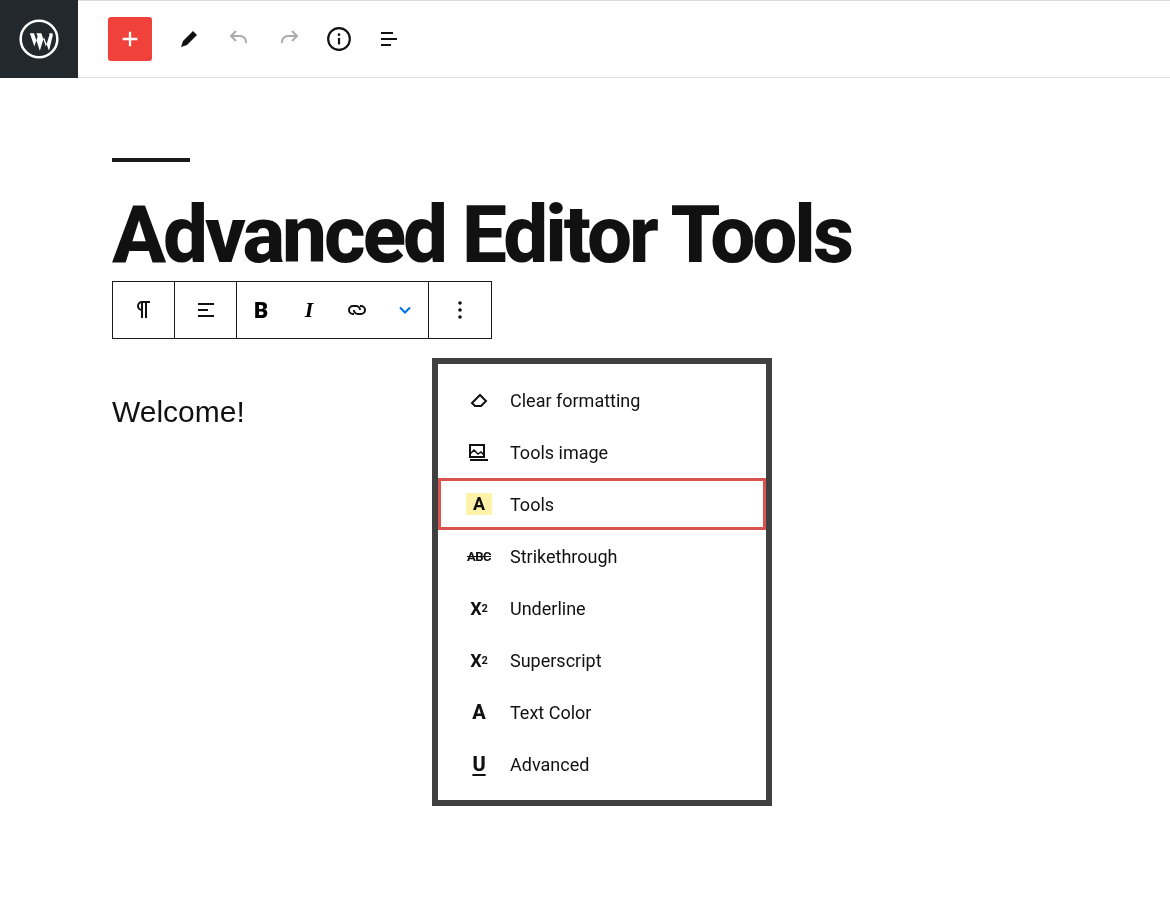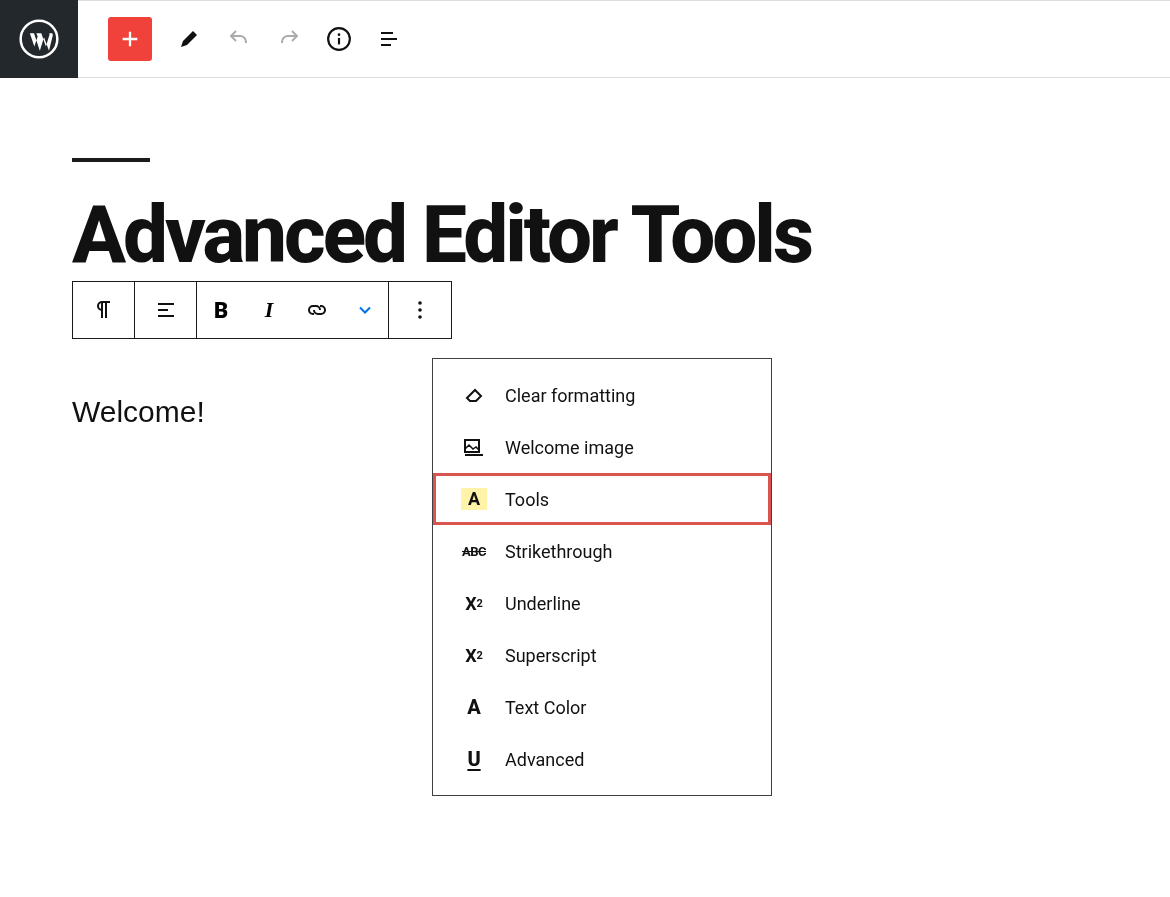--- a/index.html
+++ b/index.html
@@ -40,21 +40,21 @@
     background: #f0413a;
     width: 44px;
     height: 44px;
     margin-left: 30px;
     margin-right: 12px;
     border-radius: 3px;
     display:flex;align-items:center;justify-content:center;
   }
   .disabled svg { opacity: 0.35; }
   .content {
-    padding: 80px 0 0 72px;
+    padding: 80px 0 0 112px;
     position: relative;
   }
   .divider {
     width: 78px;
     height: 4px;
     background: #1a1a1a;
     margin-bottom: 35px;
   }
   .page-title {
     font-size: 80px;
@@ -83,21 +83,21 @@
     font-family: Liberation Sans, sans-serif;
     font-size: 30px;
     margin-top: 56px;
     color: #111;
   }
   .popover {
     position: absolute;
     left: 432px;
     top: 280px;
     width: 340px;
-    border: 1px solid #404040;
+    border: 6px solid #404040;
     background: #fff;
     padding: 10px 0;
   }
   .pop-item {
     display: flex;
     align-items: center;
     height: 52px;
     padding: 0 28px;
     cursor: pointer;
     font-size: 18px;
@@ -226,21 +226,21 @@
       <span>Clear formatting</span>
     </div>
     <div class="pop-item">
       <span class="icon">
         <svg width="24" height="24" viewBox="0 0 24 24">
             <rect x="3" y="5" width="14" height="12" stroke="#111" stroke-width="2" fill="none"></rect>
             <path d="M3 14l4-4 4 4 3-2 3 3" stroke="#111" stroke-width="1.5" fill="none"></path>
             <path d="M3 20h18" stroke="#111" stroke-width="2"></path>
           </svg>
       </span>
-      <span>Welcome image</span>
+      <span>Tools image</span>
     </div>
     <div class="pop-item highlighted">
       <span class="icon">
           <span class="mark-icon">A</span>
         </span>
       <span>Tools</span>
     </div>
     <div class="pop-item">
       <span class="icon strike-icon">ABC</span>
       <span>Strikethrough</span>

